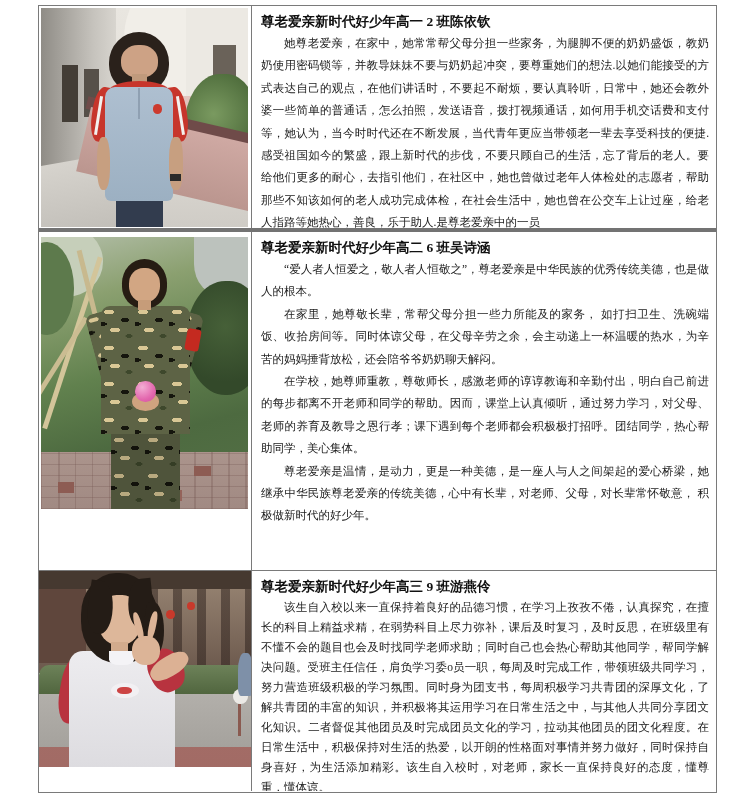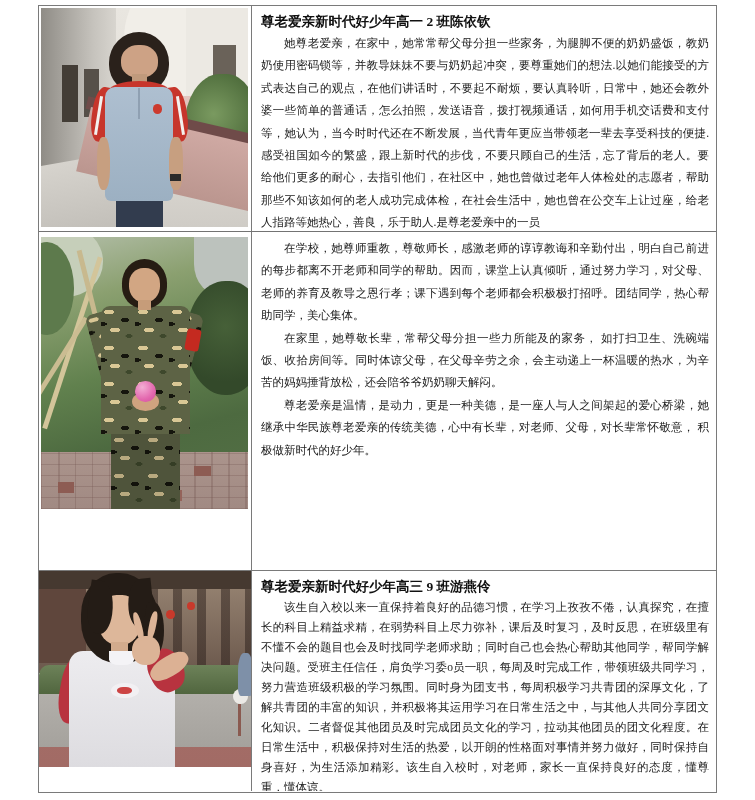--- a/index.html
+++ b/index.html
@@ -6,21 +6,21 @@
   body { background:#ffffff; }
   .page {
     position:relative; width:755px; height:800px; background:#ffffff;
     font-family:"Liberation Serif","DejaVu Serif",serif; color:#1a1a1a;
   }
   .doc-table {
     position:absolute; left:38px; top:5px; width:679px; height:788px;
     border:1px solid #7a7a7a; display:flex; flex-direction:column; background:#fff;
   }
   .row { display:flex; overflow:hidden; }
-  .row-1 { height:226px; border-bottom:1px solid #737373; }
+  .row-1 { height:226px; border-bottom:4px solid #737373; }
   .row-2 { height:339px; border-bottom:1px solid #7a7a7a; }
   .row-3 { height:220px; }
   .photo-cell { position:relative; width:213px; border-right:1px solid #7a7a7a; background:#fff; flex:none; }
   .text-cell { flex:1; padding:5px 7px 0 9px; overflow:hidden; }
   .sec-title { font-size:13.5px; font-weight:bold; line-height:21px; color:#111; }
   .text-cell p { font-size:11.5px; line-height:22.4px; text-indent:2em; text-align:justify; color:#1c1c1c; }
   .row-3 .text-cell p { line-height:20px; }
 
   .ph { position:absolute; overflow:hidden; background:#ddd; }
   .ph div { position:absolute; }
@@ -187,22 +187,24 @@
           <div class="p2-torso camo"></div>
           <div class="p2-patch"></div>
           <div class="p2-hair"></div>
           <div class="p2-face"></div>
           <div class="p2-neck"></div>
           <div class="p2-hands"></div>
           <div class="p2-pink"></div>
         </div>
       </div>
       <div class="text-cell">
+        <h3 class="sec-title">尊老爱亲新时代好少年高二 6 班吴诗涵</h3>
+        <p>“爱人者人恒爱之，敬人者人恒敬之”，尊老爱亲是中华民族的优秀传统美德，也是做人的根本。</p>
+        <p>在家里，她尊敬长辈，常帮父母分担一些力所能及的家务， 如打扫卫生、洗碗端饭、收拾房间等。同时体谅父母，在父母辛劳之余，会主动递上一杯温暖的热水，为辛苦的妈妈捶背放松，还会陪爷爷奶奶聊天解闷。</p>
         <p>在学校，她尊师重教，尊敬师长，感激老师的谆谆教诲和辛勤付出，明白自己前进的每步都离不开老师和同学的帮助。因而，课堂上认真倾听，通过努力学习，对父母、老师的养育及教导之恩行孝；课下遇到每个老师都会积极极打招呼。团结同学，热心帮助同学，美心集体。</p>
-        <p>在家里，她尊敬长辈，常帮父母分担一些力所能及的家务， 如打扫卫生、洗碗端饭、收拾房间等。同时体谅父母，在父母辛劳之余，会主动递上一杯温暖的热水，为辛苦的妈妈捶背放松，还会陪爷爷奶奶聊天解闷。</p>
         <p>尊老爱亲是温情，是动力，更是一种美德，是一座人与人之间架起的爱心桥梁，她继承中华民族尊老爱亲的传统美德，心中有长辈，对老师、父母，对长辈常怀敬意， 积极做新时代的好少年。</p>
       </div>
     </section>
 
     <section class="row row-3">
       <div class="photo-cell">
         <div class="ph photo3">
           <div class="p3-ground"></div>
           <div class="p3-bldg"></div>
           <div class="p3-cols"></div>

